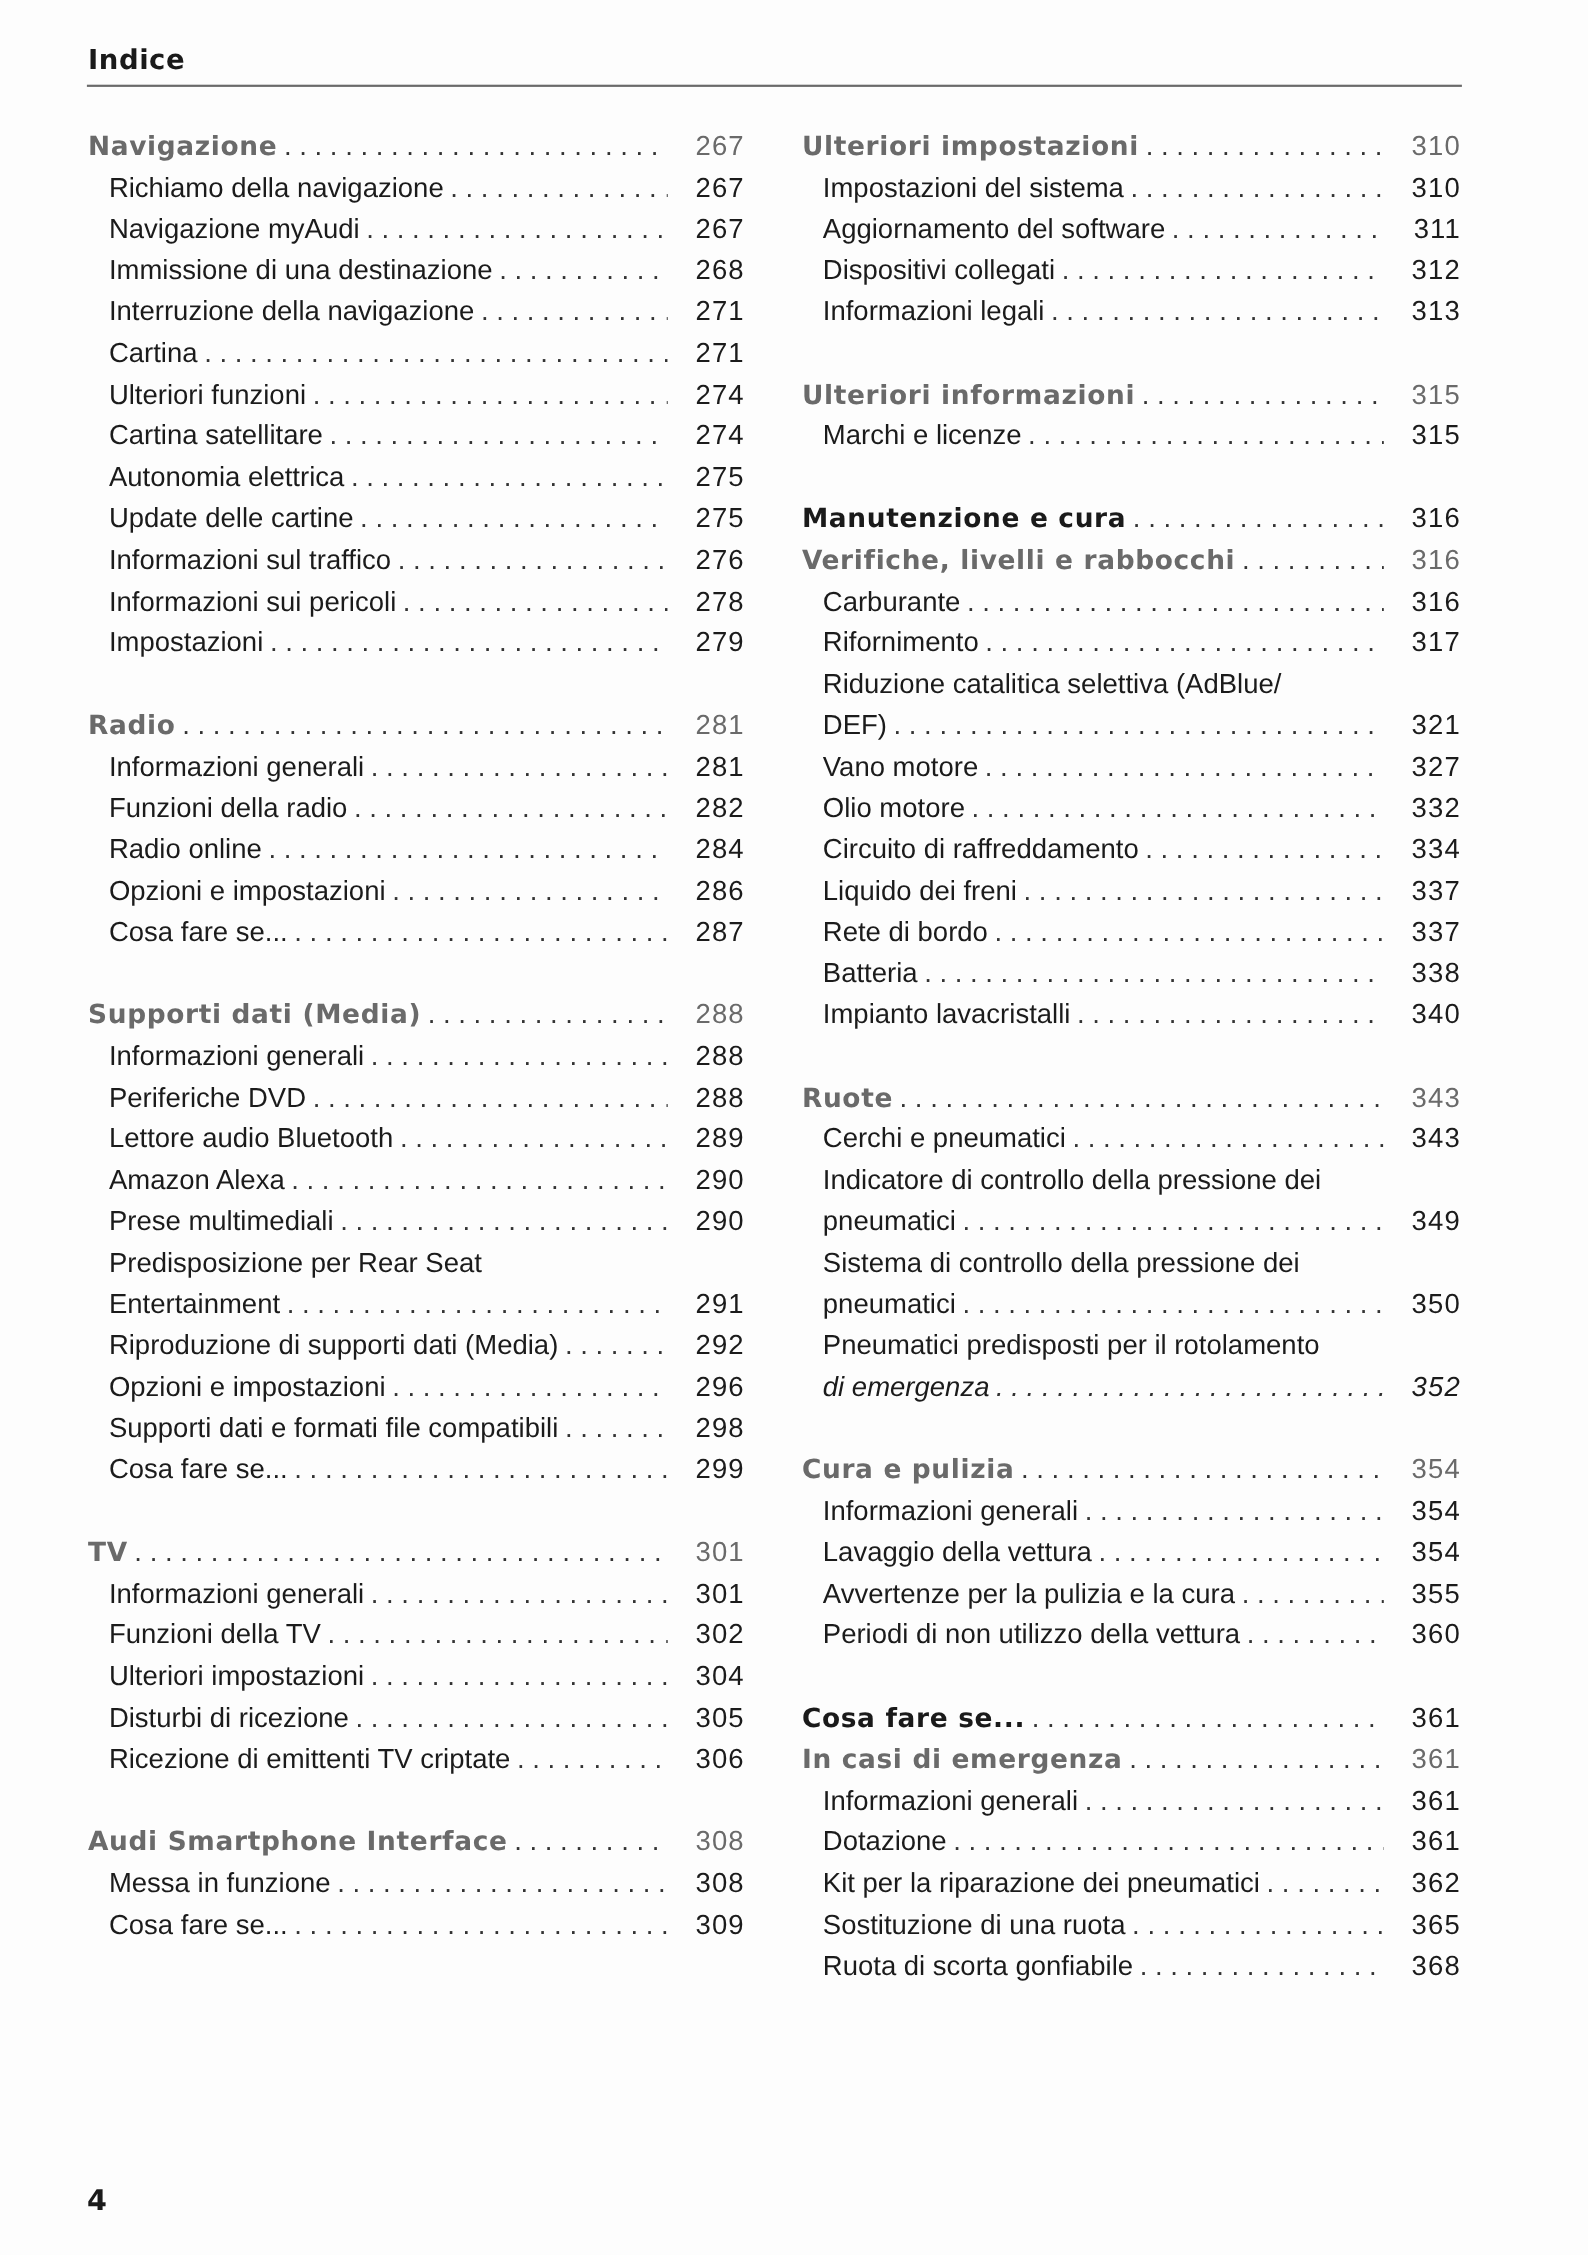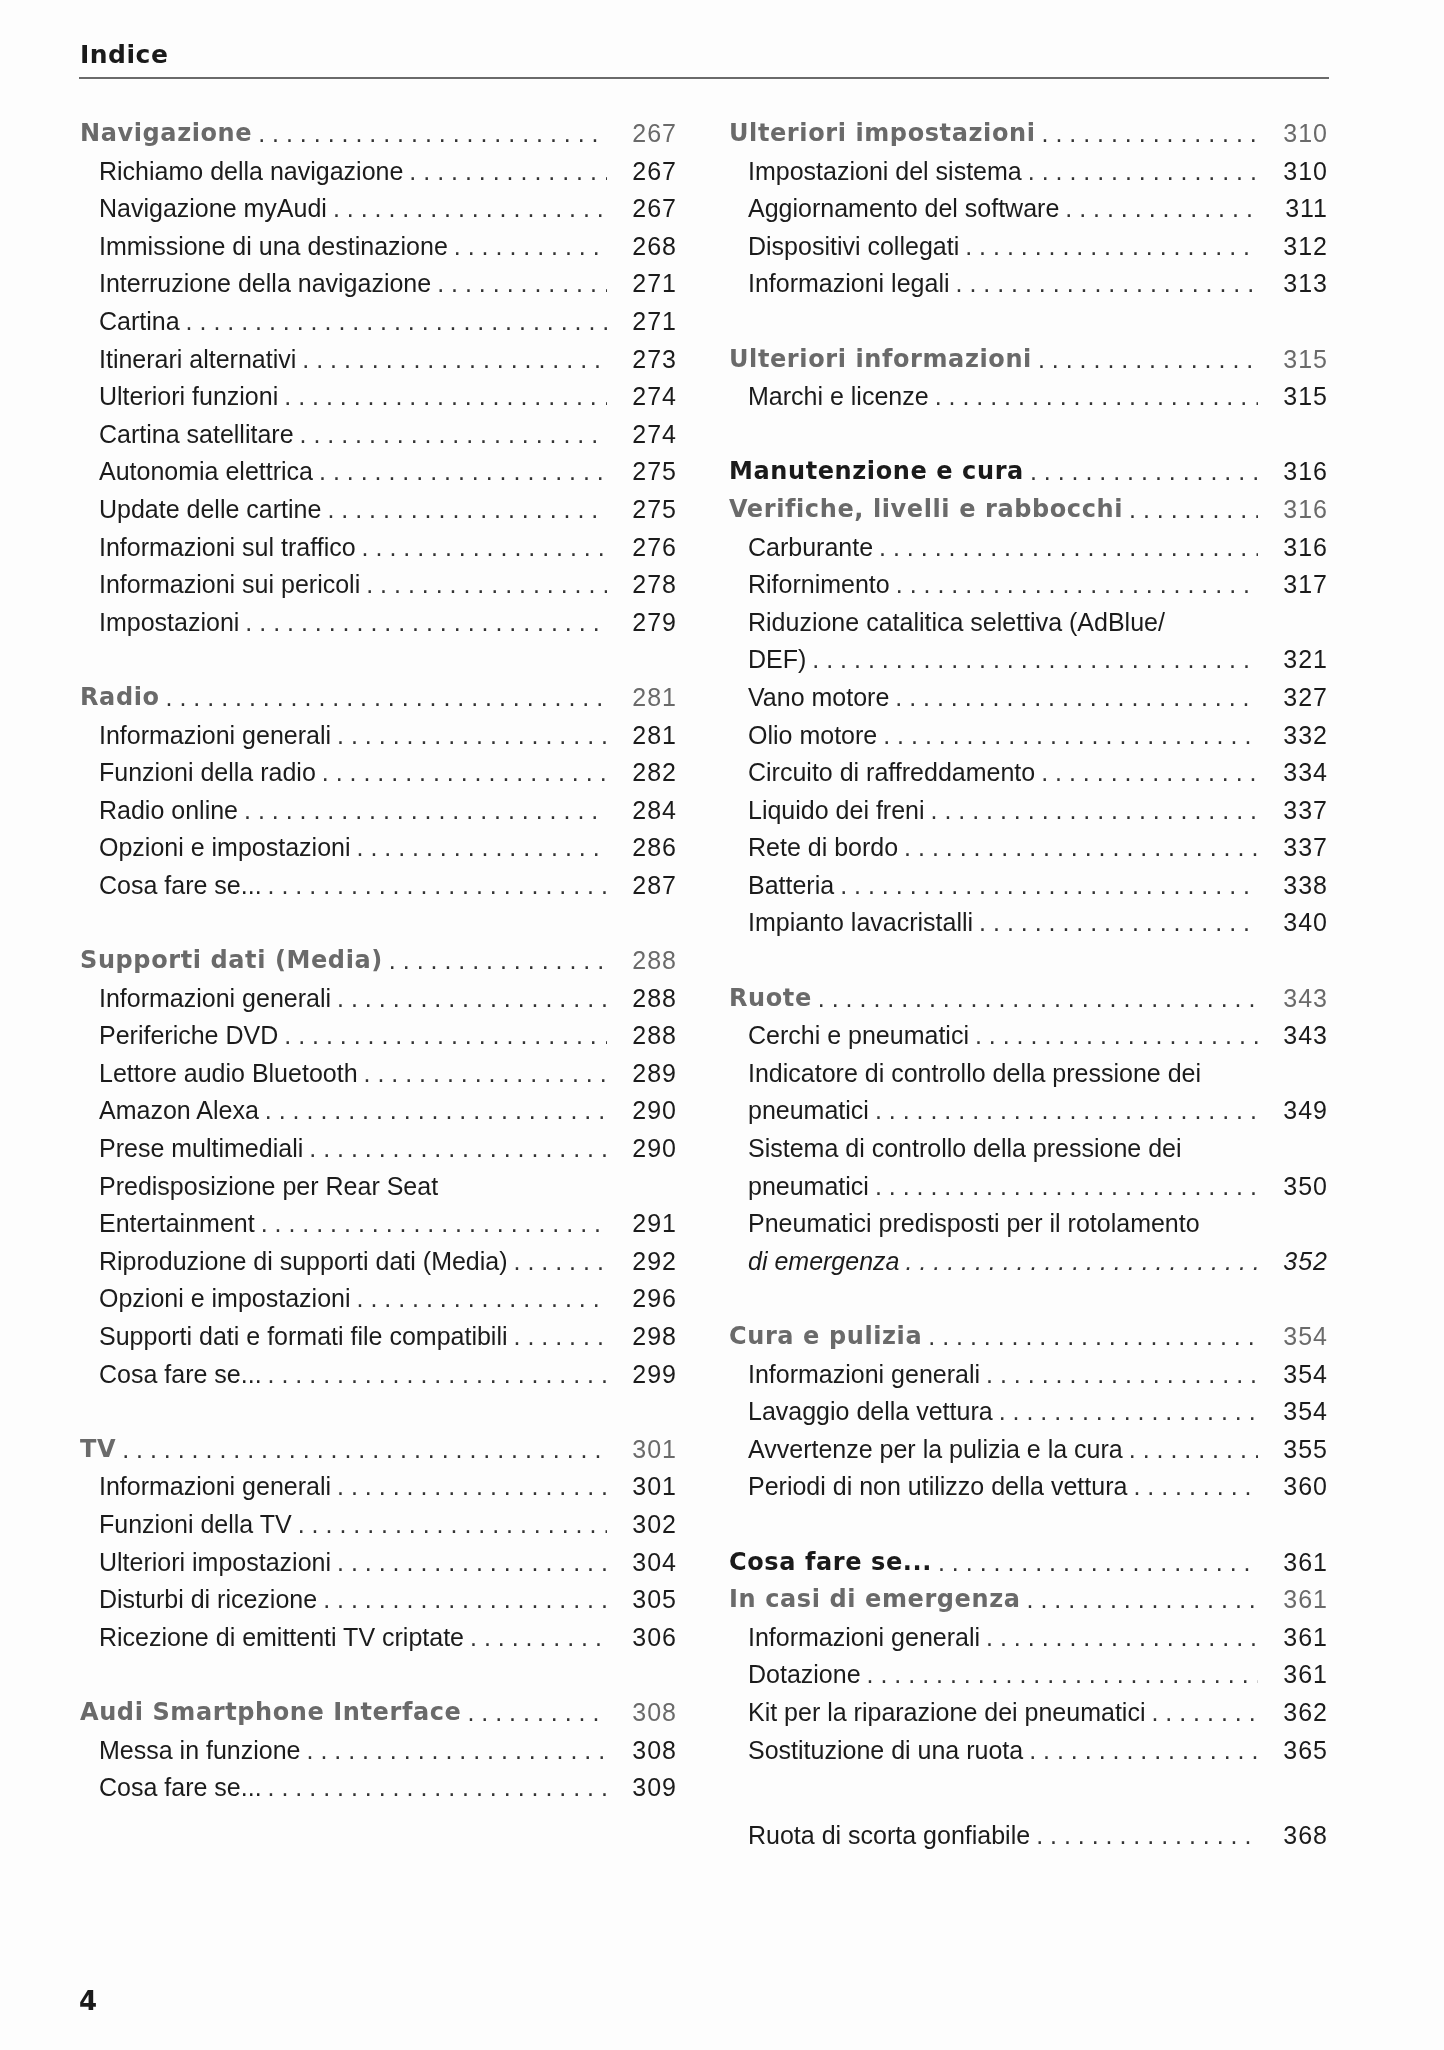--- a/index.html
+++ b/index.html
@@ -97,27 +97,20 @@
     </div>
     <div class="entry sub">
       <div class="label-wrap" style="flex: 1 1 0%; display: flex; align-items: flex-end;">
         <span class="label">Cartina</span>
         <span class="leader"></span>
         <span class="page">271</span>
       </div>
     </div>
     <div class="entry sub">
       <div class="label-wrap" style="flex: 1 1 0%; display: flex; align-items: flex-end;">
-        <span class="label">Itinerari alternativi</span>
-        <span class="leader"></span>
-        <span class="page">273</span>
-      </div>
-    </div>
-    <div class="entry sub">
-      <div class="label-wrap" style="flex: 1 1 0%; display: flex; align-items: flex-end;">
         <span class="label">Ulteriori funzioni</span>
         <span class="leader"></span>
         <span class="page">274</span>
       </div>
     </div>
     <div class="entry sub">
       <div class="label-wrap" style="flex: 1 1 0%; display: flex; align-items: flex-end;">
         <span class="label">Cartina satellitare</span>
         <span class="leader"></span>
         <span class="page">274</span>
@@ -595,21 +588,21 @@
       </div>
     </div>
     <div class="entry sub">
       <div class="label-wrap" style="flex: 1 1 0%; display: flex; align-items: flex-end;">
         <span class="label">Sostituzione di una ruota</span>
         <span class="leader"></span>
         <span class="page">365</span>
       </div>
     </div>
     <div class="entry sub">
-      <div class="label-wrap" style="flex: 1 1 0%; display: flex; align-items: center; margin-top: 48px;">
+      <div class="label-wrap" style="flex: 1 1 0%; display: flex; align-items: center;">
         <span class="label">Ruota di scorta gonfiabile</span>
         <span class="leader"></span>
         <span class="page">368</span>
       </div>
     </div>
   </div>
 
 <div class="page-number">4</div>
 
 </body></html>

